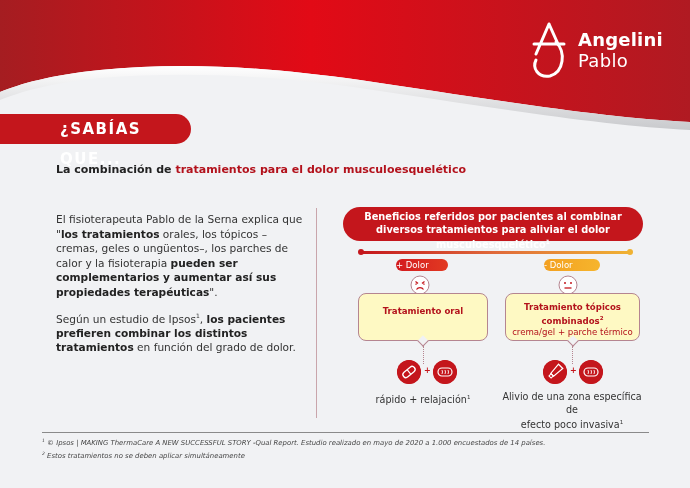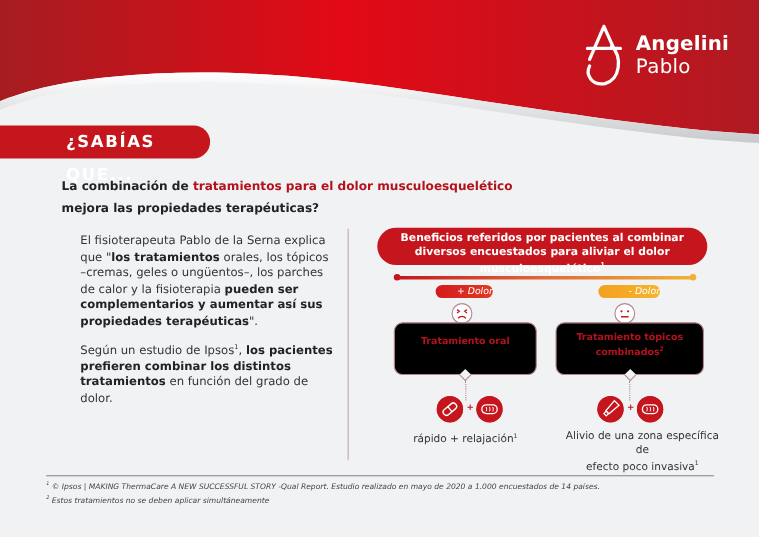--- a/index.html
+++ b/index.html
@@ -33,21 +33,21 @@
   .headline {
     position: absolute; left: 56px; top: 160px; width: 560px;
     font-size: 11px; font-weight: bold; line-height: 20px; color: #222;
   }
   .headline .hl { color: #b3121c; }
 
   .left-col {
     position: absolute; left: 56px; top: 212px; width: 250px;
     font-size: 10.6px; line-height: 14.6px; color: #333;
   }
-  .left-col p { margin-bottom: 9px; margin-left: 17px; }
+  .left-col p { margin-bottom: 9px; }
   .left-col b { font-weight: bold; color: #222; }
   .left-col sup { font-size: 6px; vertical-align: super; }
 
   .divider-v {
     position: absolute; left: 316px; top: 208px; width: 1px; height: 210px;
     background: #c9a5ab;
   }
 
   .benef {
     position: absolute; left: 343px; top: 207px; width: 300px; height: 34px;
@@ -61,34 +61,34 @@
     position: absolute; left: 360px; top: 251px; width: 270px; height: 3px;
     border-radius: 2px;
     background: linear-gradient(90deg, #c4161c 0%, #e06a3a 50%, #f0b232 100%);
   }
   .scale-dot { position: absolute; top: 249px; width: 6px; height: 6px; border-radius: 50%; }
   .scale-dot.l { left: 358px; background: #c4161c; }
   .scale-dot.r { left: 627px; background: #f0b232; }
 
   .pill {
     position: absolute; top: 259px; height: 12px; border-radius: 6px;
-    color: #fff; font-size: 8.5px; line-height: 12px; text-align: right; font-style: italic;
+    color: #fff; font-size: 8.5px; line-height: 12px; text-align: left;
   }
   .pill.plus { left: 396px; width: 52px; background: linear-gradient(90deg,#d31b1e,#e23a22); }
   .pill.minus { left: 544px; width: 56px; background: linear-gradient(90deg,#f3a020,#f6b52d); }
 
   .face {
     position: absolute; top: 275px; width: 20px; height: 20px;
   }
   .face.f1 { left: 410px; }
   .face.f2 { left: 558px; }
 
   .box {
     position: absolute; top: 293px; height: 48px;
-    border: 1px solid #b58590; border-radius: 8px; background: #000000;
+    border: 1px solid #b58590; border-radius: 8px; background: #fef9c3;
     text-align: center; font-size: 8.6px; line-height: 11px;
   }
   .box.b1 { left: 358px; width: 130px; padding-top: 12px; color: #b3121c; font-weight: bold; }
   .box.b2 { left: 505px; width: 135px; padding-top: 8px; }
   .box.b2 .t { color: #b3121c; font-weight: bold; }
   .box.b2 .s { color: #b3121c; }
   .box sup { font-size: 5.5px; }
   .notch {
     position: absolute; bottom: -5px; left: 50%; margin-left: -4px;
     width: 8px; height: 8px; background: #f1f2f4;
@@ -109,21 +109,21 @@
     background: #c4161c;
   }
   .ic.a { left: 0; }
   .ic.b { left: 36px; }
   .plus-sm { position: absolute; left: 27px; top: 6px; color: #c4161c; font-size: 8px; font-weight: bold; }
 
   .cap {
     position: absolute; top: 391px; text-align: center; font-size: 9.6px; line-height: 12.5px; color: #333;
   }
   .cap.c1 { left: 356px; width: 134px; }
-  .cap.c2 { left: 509px; width: 150px; }
+  .cap.c2 { left: 497px; width: 150px; }
   .cap sup { font-size: 5.5px; }
 
   .foot-line {
     position: absolute; left: 42px; top: 432px; width: 607px; height: 1px; background: #8a8a8a;
   }
   .foot {
     position: absolute; left: 42px; font-size: 6.9px; font-style: italic; color: #444; white-space: nowrap;
   }
   .foot.f1 { top: 438px; }
   .foot.f2 { top: 451px; }
@@ -157,36 +157,35 @@
       <div class="l1">Angelini</div>
       <div class="l2">Pablo</div>
     </div>
   </div>
 </div>
 
 <div class="sabias">¿SABÍAS QUE...</div>
 
 <div class="headline">
   <span>La combinación de </span><span class="hl">tratamientos para el dolor musculoesquelético</span><br>
-  <span>mejora las propiedades terapéuticas?</span>
 </div>
 
 <div class="left-col">
   <p>
     <span>El fisioterapeuta Pablo de la Serna explica que "</span><b>los tratamientos</b><span> orales, los tópicos –cremas, geles o ungüentos–, los parches de calor y la fisioterapia </span><b>pueden ser complementarios y aumentar así sus propiedades terapéuticas</b><span>".</span>
   </p>
   <p>
     <span>Según un estudio de Ipsos</span><sup>1</sup><span>, </span><b>los pacientes prefieren combinar los distintos tratamientos</b><span> en función del grado de dolor.</span>
   </p>
 </div>
 
 <div class="divider-v"></div>
 
 <div class="benef">
-  <span>Beneficios referidos por pacientes al combinar diversos encuestados para aliviar el dolor musculoesquelético</span><sup>1</sup>
+  <span>Beneficios referidos por pacientes al combinar diversos tratamientos para aliviar el dolor musculoesquelético</span><sup>1</sup>
 </div>
 
 <div class="scale-line"></div>
 <div class="scale-dot l"></div>
 <div class="scale-dot r"></div>
 
 <div class="pill plus">+ Dolor</div>
 <div class="pill minus">- Dolor</div>
 
 <svg class="face f1" viewBox="0 0 20 20">
@@ -201,20 +200,21 @@
   <path d="M6.5,13 H13.5" stroke="#c4161c" stroke-width="1.3"></path>
 </svg>
 
 <div class="box b1">
   <div>Tratamiento oral</div>
   <div class="notch"></div>
 </div>
 <div class="box b2">
   <div class="t">Tratamiento tópicos</div>
   <div class="t"><span>combinados</span><sup>2</sup></div>
+  <div class="s">crema/gel + parche térmico</div>
   <div class="notch"></div>
 </div>
 
 <div class="dotline d1"></div>
 <div class="dotline d2"></div>
 
 <div class="icon-pair p1">
   <svg class="ic a" viewBox="0 0 24 24">
     <circle cx="12" cy="12" r="12" fill="#c4161c"></circle>
     <g transform="rotate(-40 12 12)">

